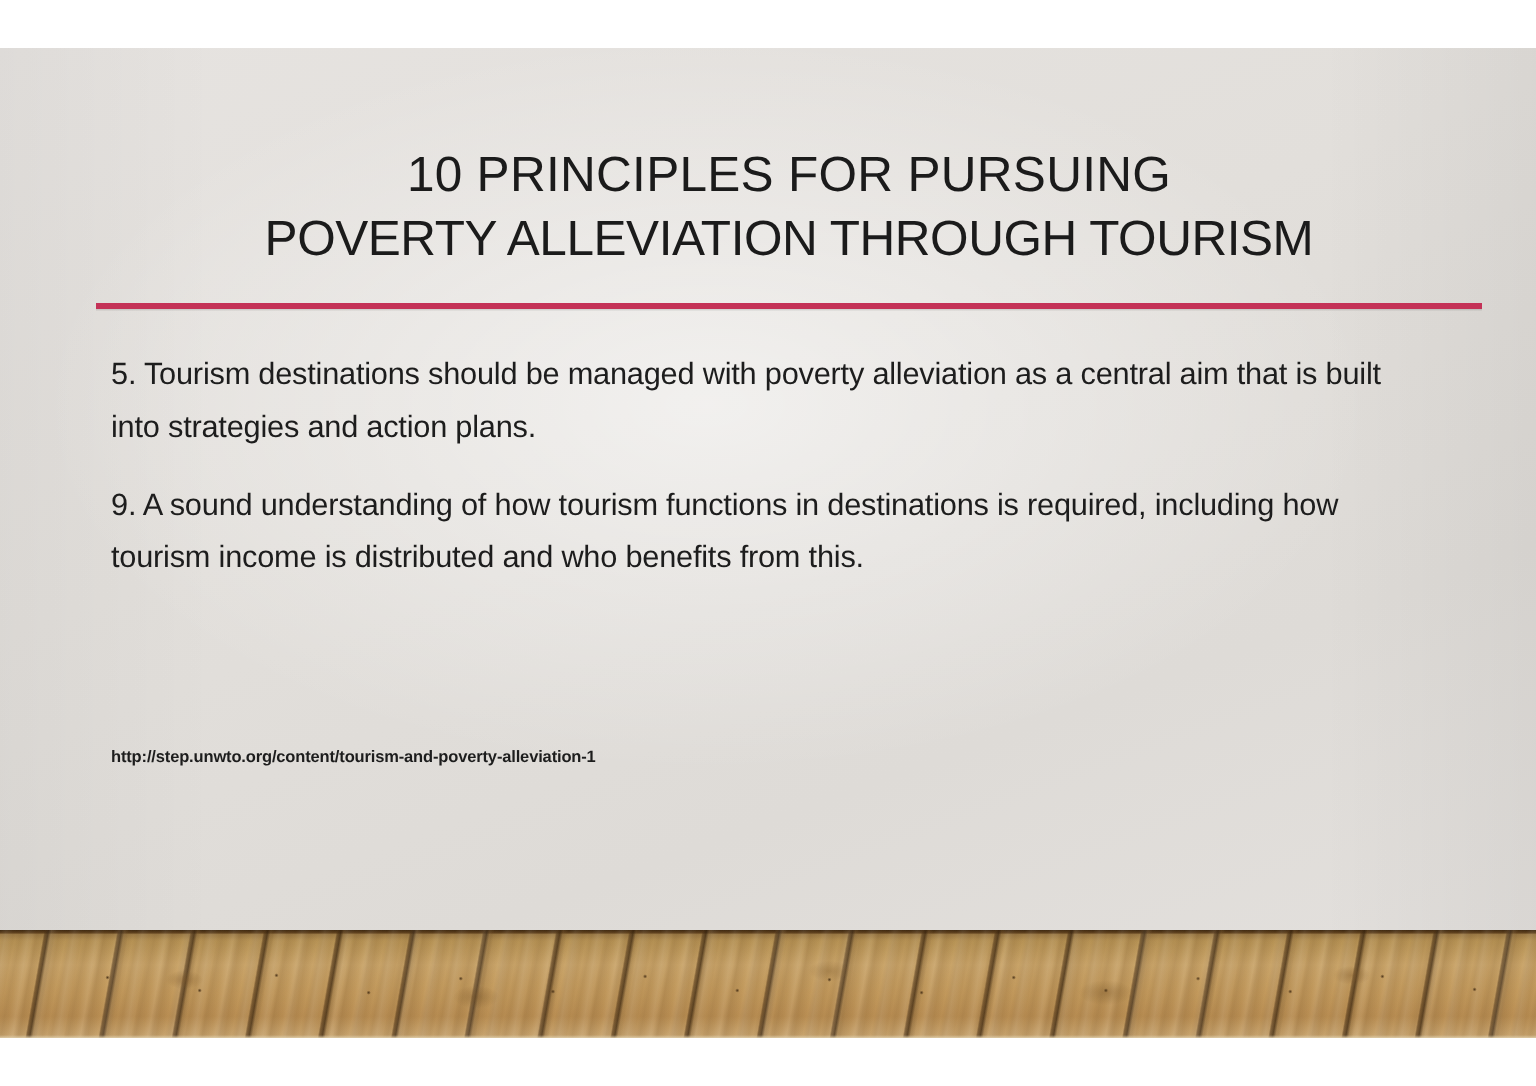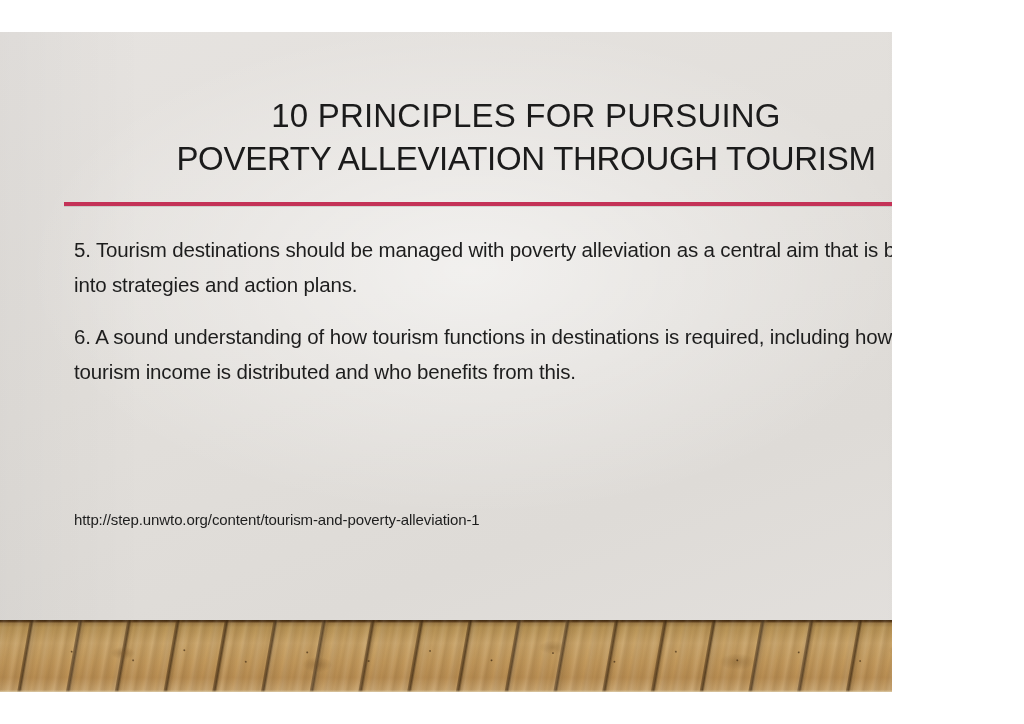--- a/index.html
+++ b/index.html
@@ -9,21 +9,21 @@
   }
   body {
     width: 1024px;
     height: 724px;
     overflow: hidden;
     font-family: "Liberation Sans", sans-serif;
   }
 
   #slide-frame {
     position: relative;
-    width: 892px;
+    width: 1024px;
     height: 724px;
     background: #ffffff;
     overflow: hidden;
   }
 
   
   #slide {
     position: absolute;
     left: 0;
     top: 32px;
@@ -91,26 +91,25 @@
     margin: 0 16px 20px 0;
     letter-spacing: -0.15px;
   }
   .para:nth-of-type(1) { margin-bottom: 17px; }
 
   #source-url {
     position: absolute;
     left: 74px;
     top: 467px;
     font-family: "Liberation Sans", sans-serif;
-    font-size: 15px;
+    font-size: 11px;
     line-height: 12px;
     color: #1d1d1d;
     letter-spacing: -0.1px;
-    font-weight: 400;
-    margin-top: 15px;
+    font-weight: 700;
   }
 
   
   #floor {
     position: absolute;
     left: 0;
     top: 588px;
     width: 1024px;
     height: 72px;
     overflow: hidden;
@@ -214,21 +213,21 @@
 
     <div id="title-block">
       <div class="title-line">10 PRINCIPLES FOR PURSUING</div>
       <div class="title-line second">POVERTY ALLEVIATION THROUGH TOURISM</div>
     </div>
 
     <div id="divider"></div>
 
     <div id="body-block">
       <p class="para">5. Tourism destinations should be managed with poverty alleviation as a central aim that is built into strategies and action plans.</p>
-      <p class="para">6. A sound understanding of how tourism functions in destinations is required, including how tourism income is distributed and who benefits from this.</p>
+      <p class="para">9. A sound understanding of how tourism functions in destinations is required, including how tourism income is distributed and who benefits from this.</p>
     </div>
 
     <div id="source-url">http://step.unwto.org/content/tourism-and-poverty-alleviation-1</div>
 
     <div id="floor">
       <div id="floor-top-edge"></div>
       <div id="floor-planks"></div>
       <div id="floor-grain"></div>
       <div id="floor-knots"></div>
       <div id="floor-nails"></div>

